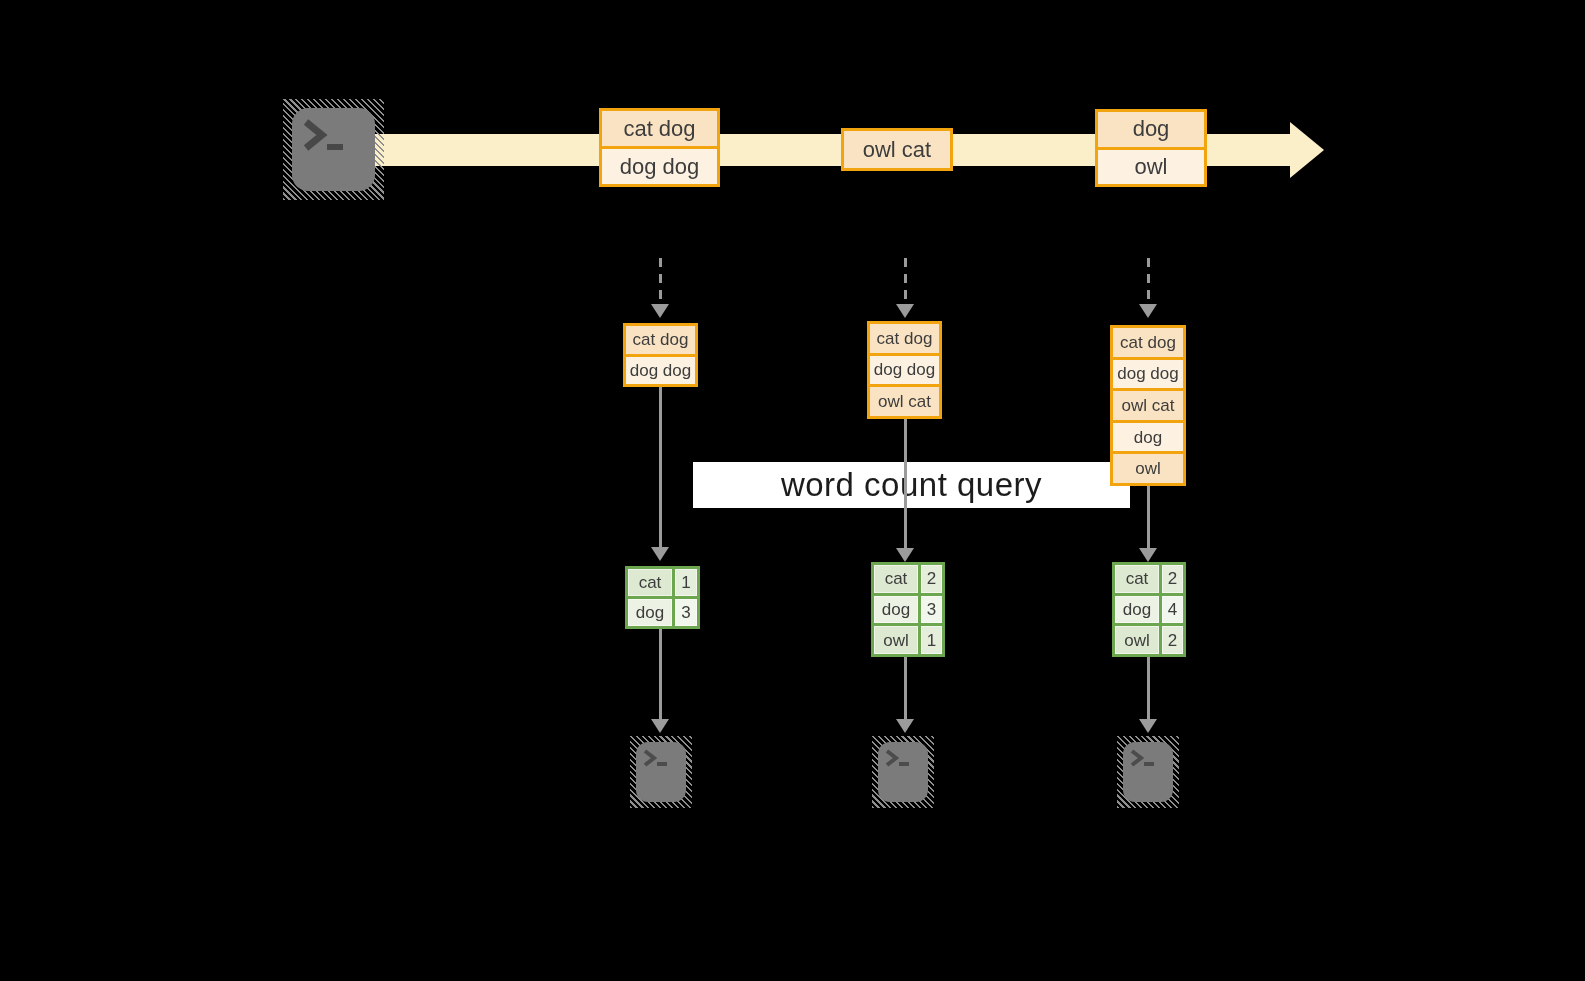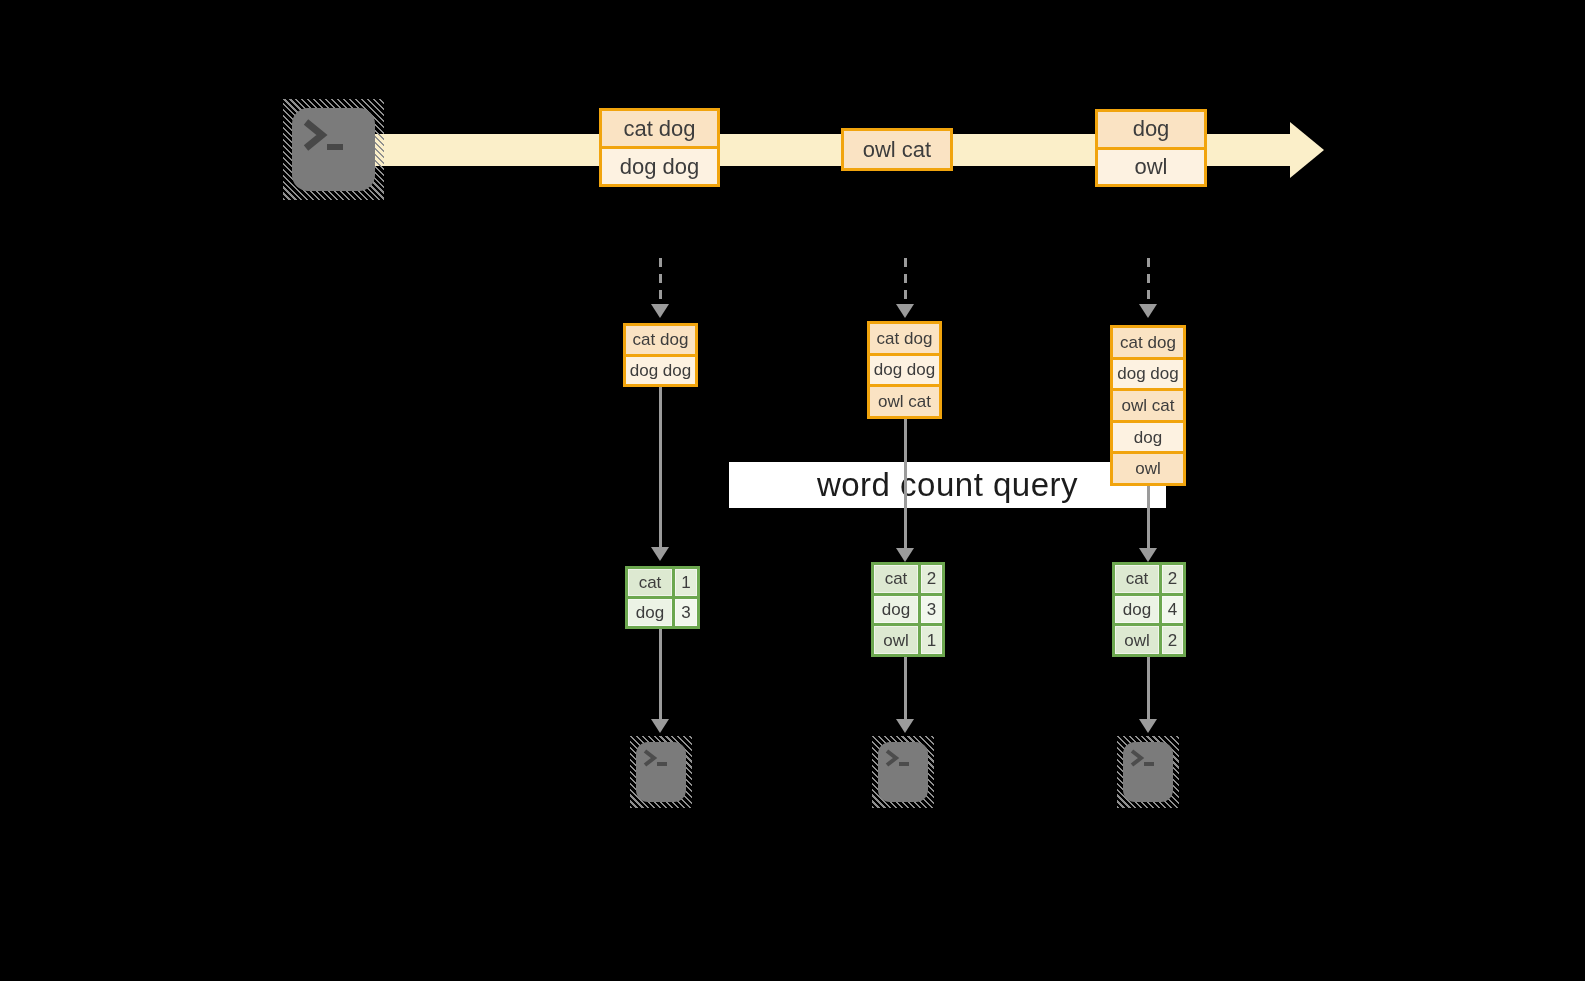--- a/index.html
+++ b/index.html
@@ -56,21 +56,21 @@
   .term-inner{position:absolute;background:var(--terminal-gray,#7b7b7b);}
   .term-lg .term-inner{inset:9px;border-radius:16px;}
   .term-sm .term-inner{inset:6px;border-radius:12px;}
   .term-glyph{position:absolute;}
   .term-lg .term-glyph{left:9px;top:8px;}
   .term-sm .term-glyph{left:5px;top:5px;}
   
   .banner{
     position:absolute;background:#ffffff;z-index:1;
     display:flex;align-items:center;justify-content:center;
-    color:#1c1c1c;font-size:33px;letter-spacing:.5px;margin-left:36px;
+    color:#1c1c1c;font-size:33px;letter-spacing:.5px;
   }
   .f22{font-size:22px;} .f17{font-size:17px;}
 </style>
 </head>
 <body>
 
 <div class="canvas">
 
   <div class="stream-shaft" style="left:372px;top:134px;width:918px;height:32px"></div>
   <div class="stream-head" style="left:1290px;top:122px"></div>

